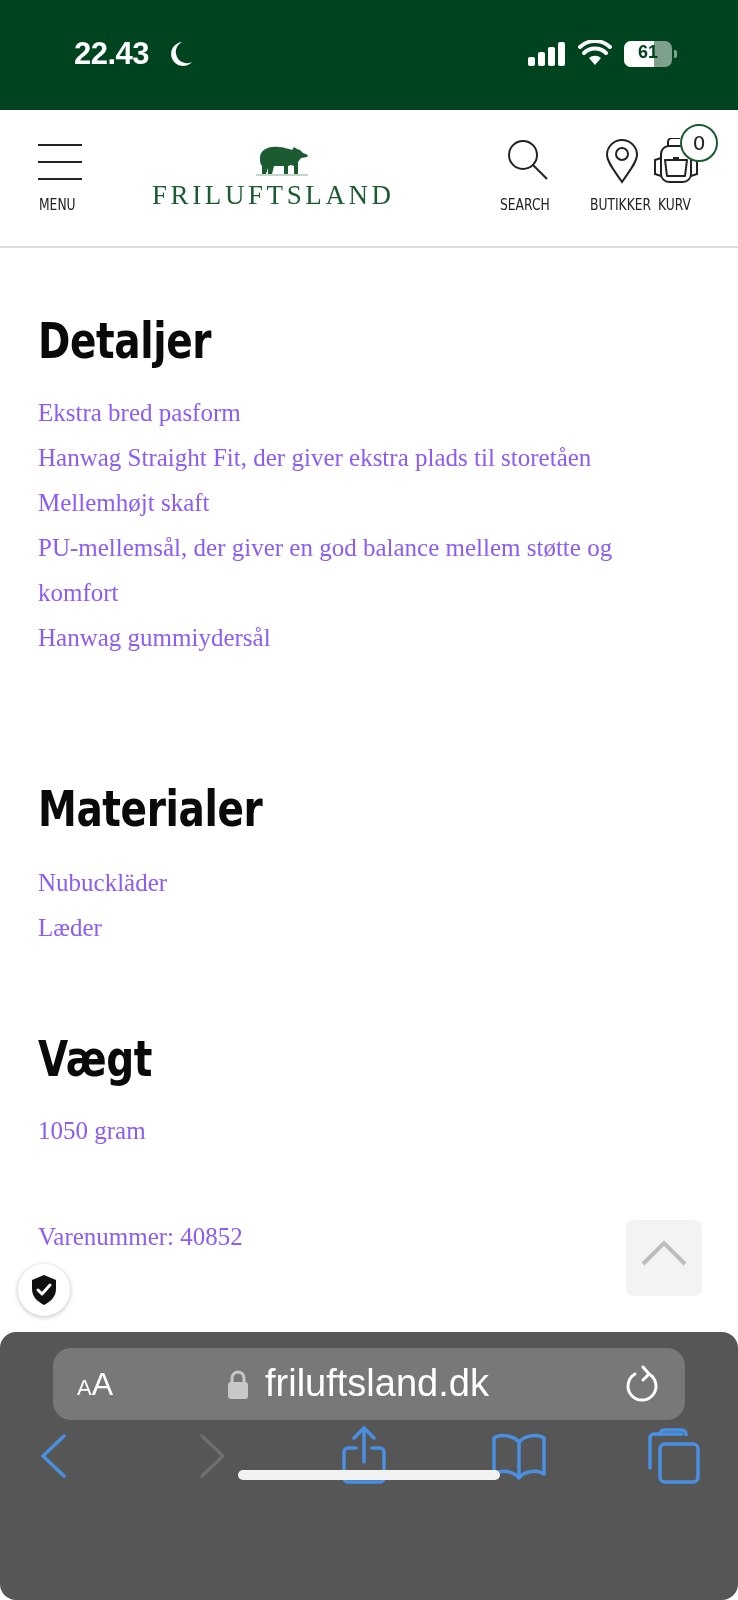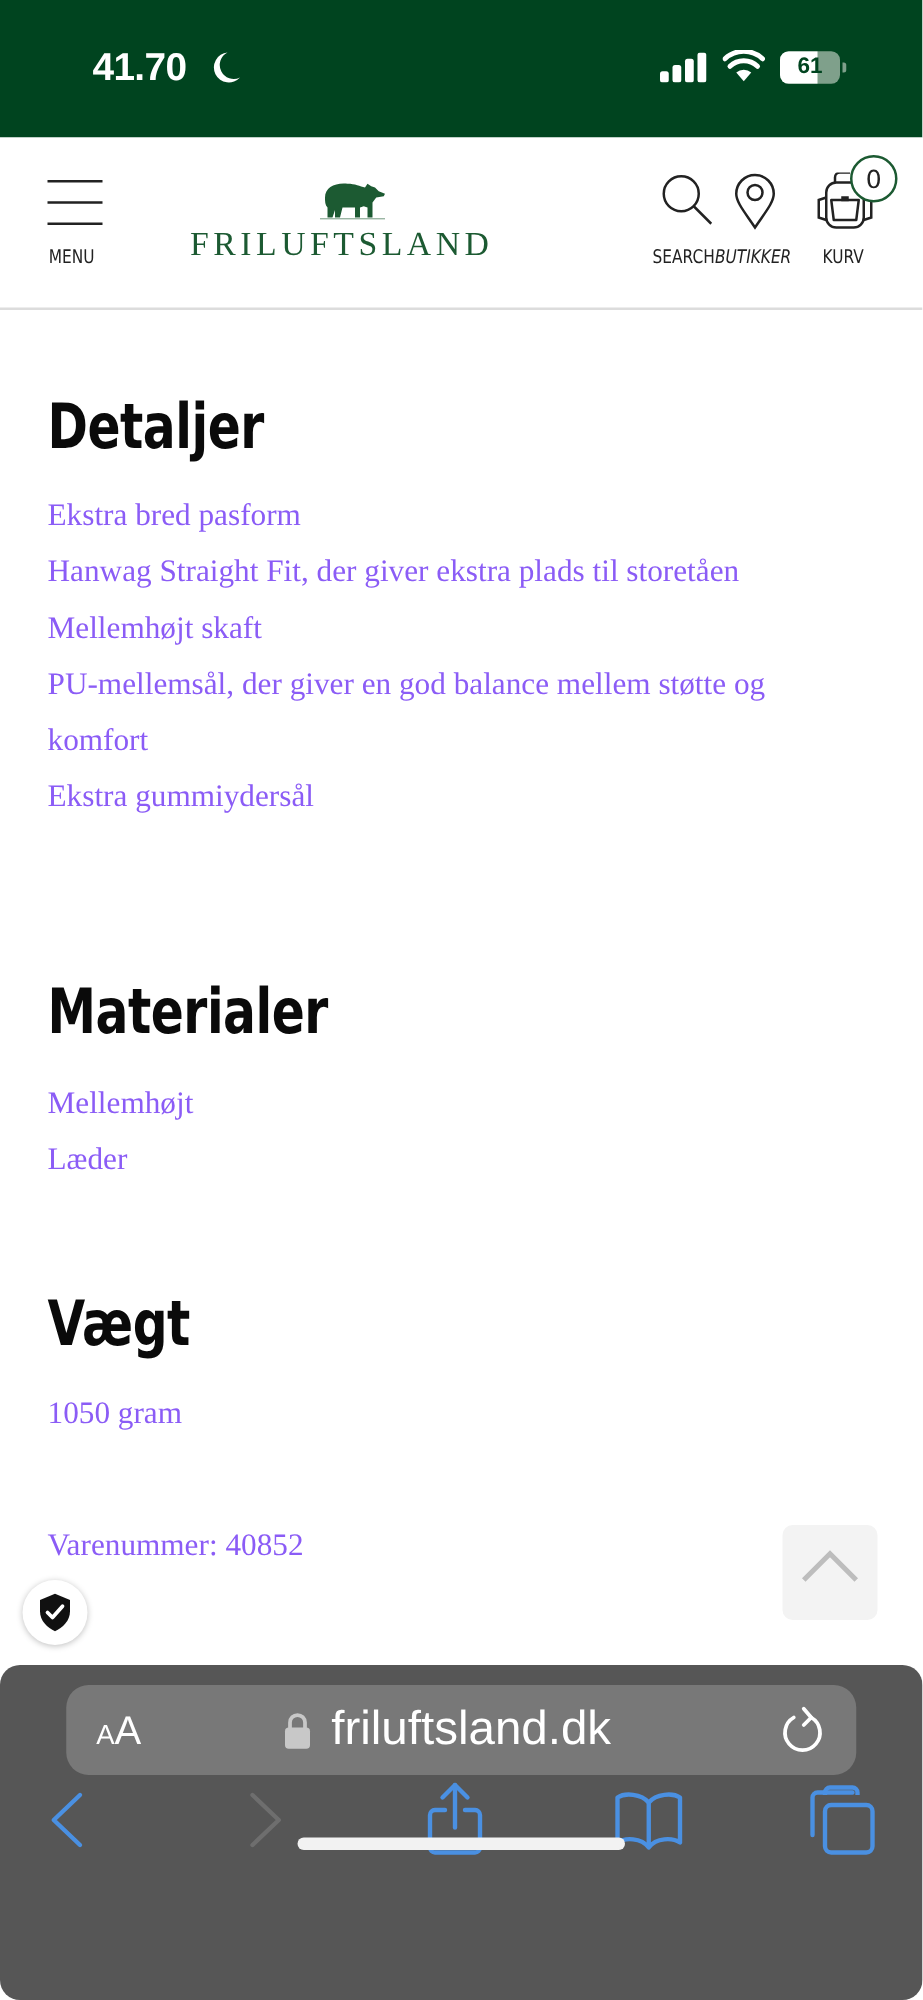--- a/index.html
+++ b/index.html
@@ -21,24 +21,24 @@
   .header { position: absolute; top: 110px; left: 0; width: 738px; height: 138px; background: #fff; border-bottom: 2px solid #dcdcdc; }
   .menu-btn { position: absolute; left: 38px; top: 34px; width: 44px; height: 80px; cursor: pointer; text-decoration: underline; }
   .menu-btn .bar { position: absolute; left: 0; width: 44px; height: 2px; background: #222; }
   .nav-label { font-family: "DejaVu Sans", sans-serif; font-size: 15px; color: #222; letter-spacing: 0px; transform: scaleX(0.82); transform-origin: left top; white-space: nowrap; }
   .menu-btn .nav-label { position: absolute; top: 85px; left: 1px; }
   .logo { position: absolute; left: 150px; top: 30px; width: 262px; height: 76px; }
   .logo-bear { position: absolute; left: 104px; top: 4px; }
   .logo-text { position: absolute; left: 2px; top: 40px; font-family: "Liberation Serif", serif; font-size: 27px; color: #1c5a32; letter-spacing: 3.6px; white-space: nowrap; }
   .hdr-action { position: absolute; top: 28px; height: 88px; cursor: pointer; }
   .hdr-action .nav-label { position: absolute; top: 86px; }
-  .act-search { left: 520px; width: 60px; }
+  .act-search { left: 498px; width: 60px; }
   .act-search svg { position: absolute; left: 8px; top: 0; }
   .act-search .nav-label { left: 2px; top: 58px; }
-  .act-stores { left: 570px; width: 72px; font-style: italic; }
+  .act-stores { left: 588px; width: 72px; }
   .act-stores svg { position: absolute; left: 16px; top: 0; }
   .act-stores .nav-label { left: 2px; top: 58px; }
   .act-cart { left: 650px; width: 70px; }
   .act-cart svg { position: absolute; left: 2px; top: 0; }
   .act-cart .nav-label { left: 8px; top: 58px; }
   .cart-badge { position: absolute; left: 30px; top: -14px; width: 38px; height: 38px; border-radius: 50%; border: 2px solid #1c5a32; background: #fff; color: #222; font-size: 20px; text-align: center; line-height: 34px; font-family: "DejaVu Sans", sans-serif; }
 
   
   .content { position: absolute; top: 250px; left: 38px; width: 680px; }
   .section-title { font-family: "DejaVu Sans", sans-serif; font-weight: 700; font-size: 50px; color: #0a0a0a; transform: scaleX(0.78); transform-origin: left top; white-space: nowrap; letter-spacing: -0.5px; line-height: 1; }
@@ -60,21 +60,21 @@
   .url-lock { position: absolute; left: 174px; top: 22px; }
   .url-text { position: absolute; left: 212px; top: 14px; font-family: "Liberation Sans", sans-serif; font-size: 38px; color: #fff; white-space: nowrap; }
   .url-reload { position: absolute; left: 570px; top: 16px; cursor: pointer; }
   .tb-btn { position: absolute; top: 100px; cursor: pointer; }
   .home-ind { position: absolute; left: 238px; top: 138px; width: 262px; height: 10px; border-radius: 5px; background: #f2f2f2; }
 </style>
 </head>
 <body>
 
 <div class="statusbar">
-  <span class="sb-time">41.70</span>
+  <span class="sb-time">22.43</span>
   <svg class="sb-moon" viewBox="0 0 26 28" width="26" height="28">
     <path d="M14 2 A12 12 0 1 0 24 22 A10 10 0 0 1 14 2 Z" fill="#fff"></path>
   </svg>
   <svg class="sb-signal" width="38" height="24" viewBox="0 0 38 24">
     <rect x="0" y="15" width="7" height="9" rx="2" fill="#fff"></rect>
     <rect x="10" y="10" width="7" height="14" rx="2" fill="#fff"></rect>
     <rect x="20" y="5" width="7" height="19" rx="2" fill="#fff"></rect>
     <rect x="30" y="0" width="7" height="24" rx="2" fill="#fff"></rect>
   </svg>
   <svg class="sb-wifi" width="34" height="26" viewBox="0 0 34 26">
@@ -136,26 +136,26 @@
 </div>
 
 <div class="content">
   <h2 class="section-title abs" style="top:66px">Detaljer</h2>
   <div class="abs" style="top:140px">
     <div class="detail-line">Ekstra bred pasform</div>
     <div class="detail-line">Hanwag Straight Fit, der giver ekstra plads til storetåen</div>
     <div class="detail-line">Mellemhøjt skaft</div>
     <div class="detail-line">PU-mellemsål, der giver en god balance mellem støtte og</div>
     <div class="detail-line">komfort</div>
-    <div class="detail-line">Ekstra gummiydersål</div>
+    <div class="detail-line">Hanwag gummiydersål</div>
   </div>
 
   <h2 class="section-title abs" style="top:534px">Materialer</h2>
   <div class="abs" style="top:610px">
-    <div class="detail-line">Mellemhøjt</div>
+    <div class="detail-line">Nubuckläder</div>
     <div class="detail-line">Læder</div>
   </div>
 
   <h2 class="section-title abs" style="top:784px">Vægt</h2>
   <div class="abs detail-line" style="top:858px">1050 gram</div>
 
   <div class="abs detail-line" style="top:964px">Varenummer: 40852</div>
 </div>
 
 <div class="scroll-top">

